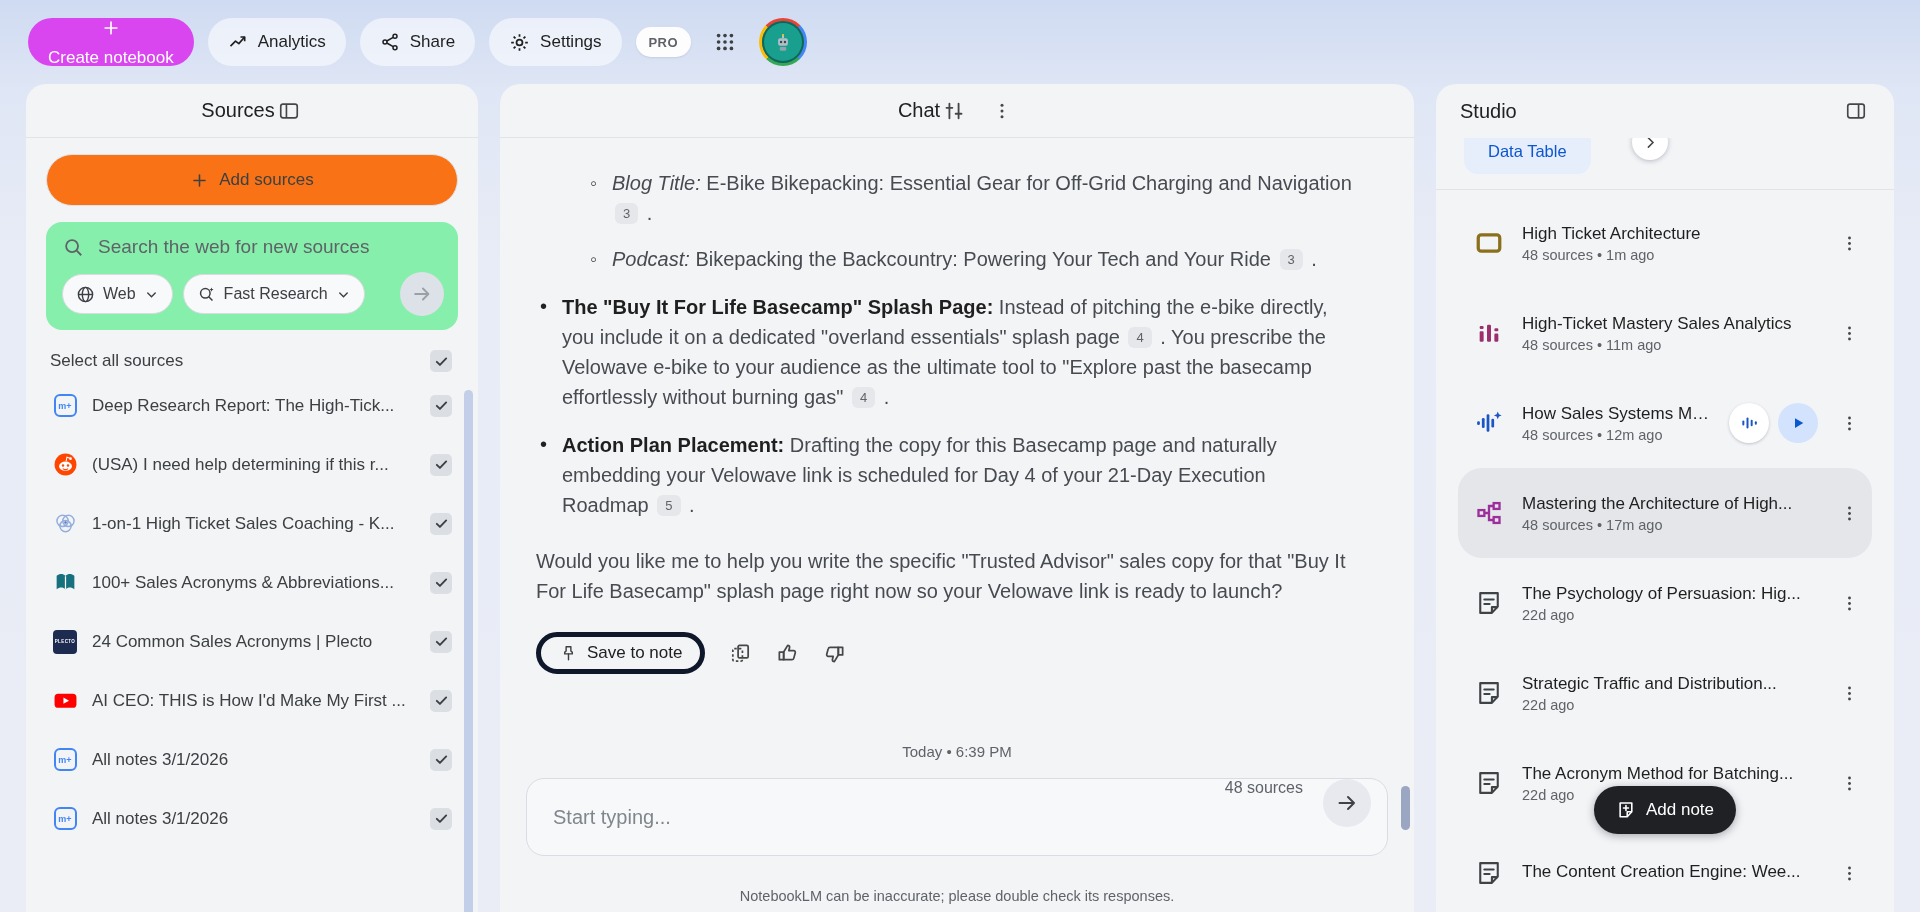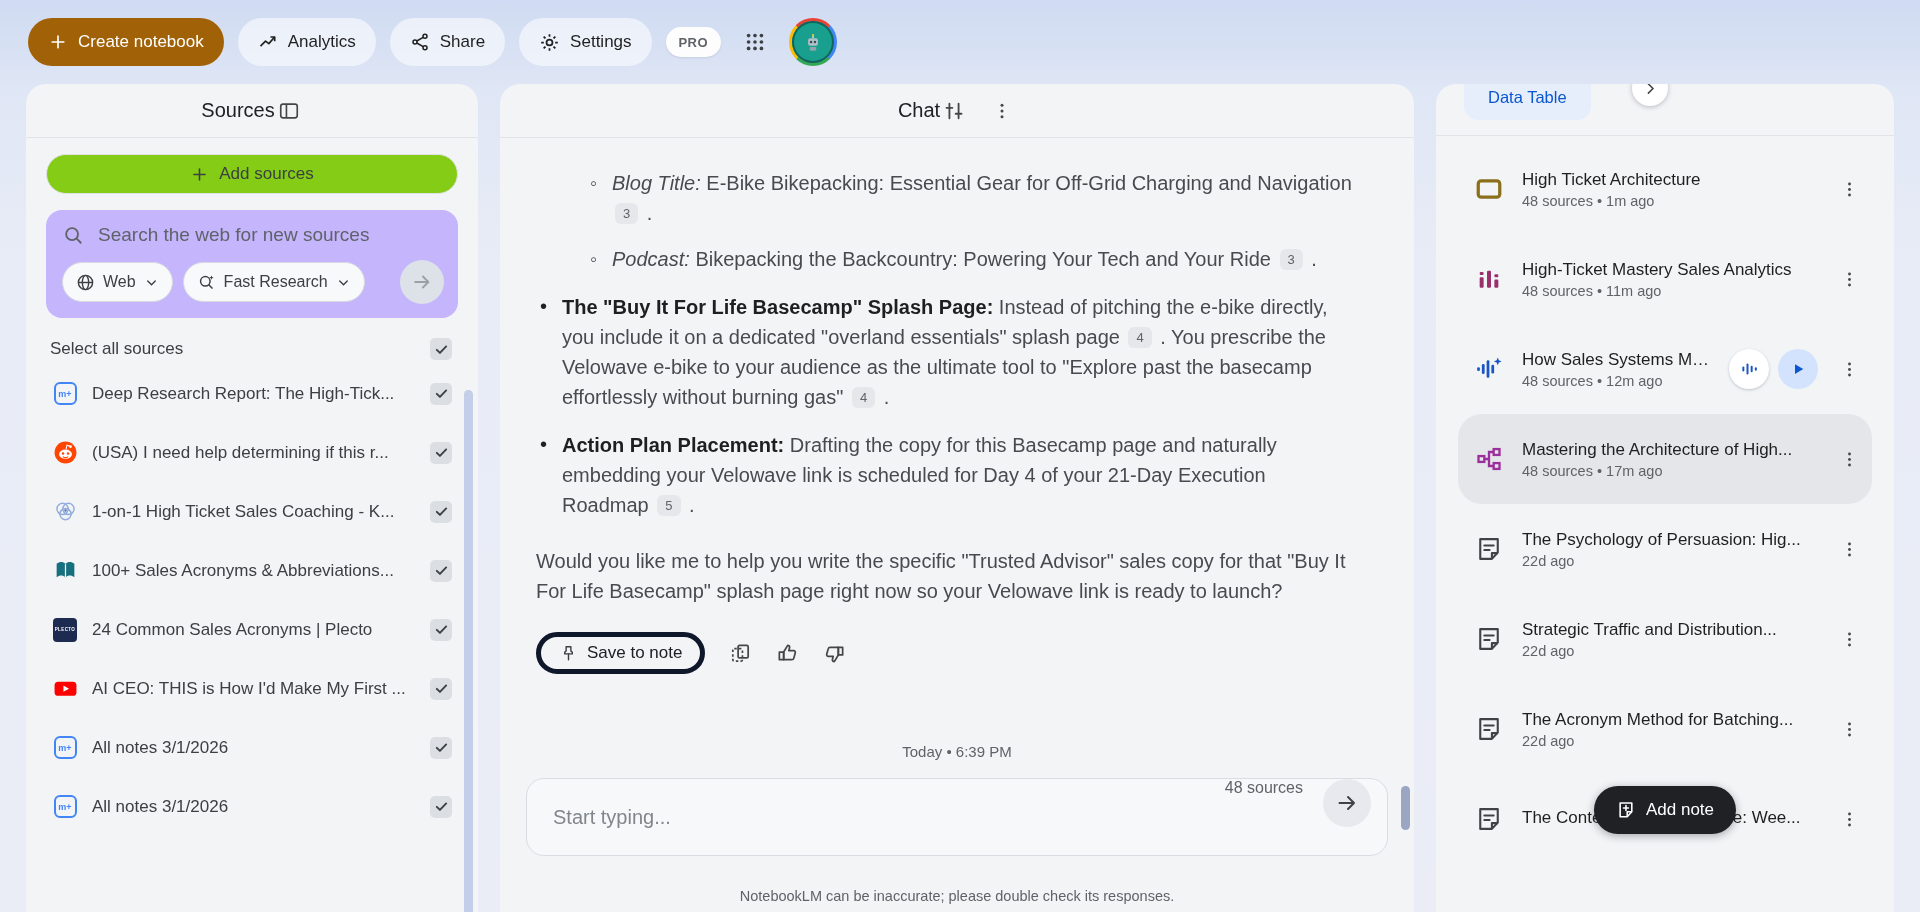--- a/index.html
+++ b/index.html
@@ -8,40 +8,40 @@
     background:linear-gradient(180deg,#cfdbf2 0%,#dfe6f5 90px,#e8ecf6 260px,#eaedf6 100%);
   }
   
   header{height:84px; display:flex; align-items:center; justify-content:space-between; padding:0 28px;}
   .hleft{display:flex; align-items:center; gap:24px; min-width:0;}
   .logo{width:44px;height:44px;border-radius:50%;background:#0e0e0e;display:flex;align-items:center;justify-content:center;flex:none;cursor:pointer;}
   .ntitle{font-size:26px;color:#1f1f1f;letter-spacing:.1px;white-space:nowrap;cursor:text;}
   .hright{display:flex;align-items:center;gap:14px;}
   .pillbtn{display:flex;align-items:center;gap:10px;height:48px;border-radius:24px;padding:0 20px;font-size:17px;color:#1f1f1f;background:rgba(255,255,255,.55);border:none;cursor:pointer;white-space:nowrap;}
   .pillbtn svg{flex:none;}
-  .pillbtn.dark{background:#a16207;color:#fff;font-weight:500;}
+  .pillbtn.dark{background:#d946ef;color:#fff;font-weight:500;flex-direction:column;}
   .pro{height:30px;padding:0 13px;border-radius:15px;background:#fdfdfe;color:#5f6368;font-size:13px;font-weight:700;display:flex;align-items:center;letter-spacing:.4px;box-shadow:0 1px 2px rgba(60,64,86,.12);}
   .apps{width:40px;height:40px;display:flex;align-items:center;justify-content:center;cursor:pointer;border-radius:50%;}
   .avatar{width:48px;height:48px;border-radius:50%;padding:3px;background:conic-gradient(from 315deg,#ea4335 0 90deg,#4285f4 90deg 180deg,#34a853 180deg 270deg,#fbbc05 270deg 360deg);cursor:pointer;flex:none;}
   .avatar .inner{width:100%;height:100%;border-radius:50%;background:#199f8d;display:flex;align-items:center;justify-content:center;box-shadow:inset 0 0 0 2px #13655c;}
   
   main{display:flex;gap:22px;padding:0 26px;height:828px;}
   .panel{background:#f3f4f6;border-radius:20px 20px 0 0;display:flex;flex-direction:column;position:relative;overflow:hidden;}
   .p-sources{width:452px;flex:none;}
   .p-chat{flex:1;min-width:0;}
   .p-studio{width:458px;flex:none;}
   .phead{height:54px;display:flex;align-items:center;justify-content:space-between;padding:0 24px;flex:none;}
   .phead .ptitle{font-size:20px;color:#202124;}
   .phead .hicons{display:flex;align-items:center;gap:20px;}
   .hd-div{border-bottom:1px solid #e2e3e8;justify-content:center;}
   .iconbtn{display:flex;align-items:center;justify-content:center;width:28px;height:28px;cursor:pointer;border:none;background:none;padding:0;}
   
   .src-body{padding:16px 20px 0;position:relative;flex:1;}
-  .addsrc{width:100%;height:40px;border-radius:26px;border:1px solid #e0e2e7;background:#84cc16;display:flex;align-items:center;justify-content:center;gap:10px;font-size:17px;color:#3c4043;cursor:pointer;}
-  .searchcard{margin-top:16px;background:#c4b5fd;border-radius:16px;padding:14px 14px 14px 16px;}
+  .addsrc{width:100%;height:52px;border-radius:26px;border:1px solid #e0e2e7;background:#f97316;display:flex;align-items:center;justify-content:center;gap:10px;font-size:17px;color:#3c4043;cursor:pointer;}
+  .searchcard{margin-top:16px;background:#86efac;border-radius:16px;padding:14px 14px 14px 16px;}
   .searchrow{display:flex;align-items:center;gap:14px;}
   .searchrow input{flex:1;border:none;background:none;outline:none;font-size:19px;color:#3c4043;font-family:inherit;}
   .searchrow input::placeholder{color:#5f6368;}
   .chiprow{display:flex;align-items:center;gap:10px;margin-top:14px;}
   .fchip{height:40px;border-radius:20px;background:#f8f9fb;border:1px solid #d8dadf;display:flex;align-items:center;gap:8px;padding:0 13px;font-size:16px;color:#3c4043;cursor:pointer;white-space:nowrap;}
   .gosub{margin-left:auto;width:44px;height:44px;border-radius:50%;background:#dde1e8;border:none;display:flex;align-items:center;justify-content:center;cursor:pointer;}
   .selall{display:flex;align-items:center;margin:20px 6px 4px 4px;font-size:17px;color:#3c4043;}
   .selall .cbx{margin-left:auto;}
   .cbx{width:22px;height:22px;border-radius:5px;background:#dbdee3;display:flex;align-items:center;justify-content:center;cursor:pointer;flex:none;}
   .srclist{margin-top:4px;}
@@ -456,20 +456,29 @@
             </svg>
         </button>
       </div>
 
       <div class="disclaimer">NotebookLM can be inaccurate; please double check its responses.</div>
       <div class="chat-scroll"></div>
     </div>
   </section>
 
   <section class="panel p-studio">
+    <div class="phead">
+      <span class="ptitle">Studio</span>
+      <button class="iconbtn">
+        <svg width="22" height="22" viewBox="0 0 24 24" fill="none" stroke="#444746" stroke-width="1.8">
+            <rect x="3" y="4.5" width="18" height="15" rx="2.5"></rect>
+            <line x1="14.8" y1="4.5" x2="14.8" y2="19.5"></line>
+          </svg>
+      </button>
+    </div>
     <div class="stu-body">
       <div class="chip-row">
         <div class="dtchip">
           <span>Data Table</span>
         </div>
         <button class="chipnext">
           <svg width="17" height="17" viewBox="0 0 24 24" fill="none" stroke="#444746" stroke-width="2.2" stroke-linecap="round">
               <path d="M9 5.5l6.5 6.5L9 18.5"></path>
             </svg>
         </button>

